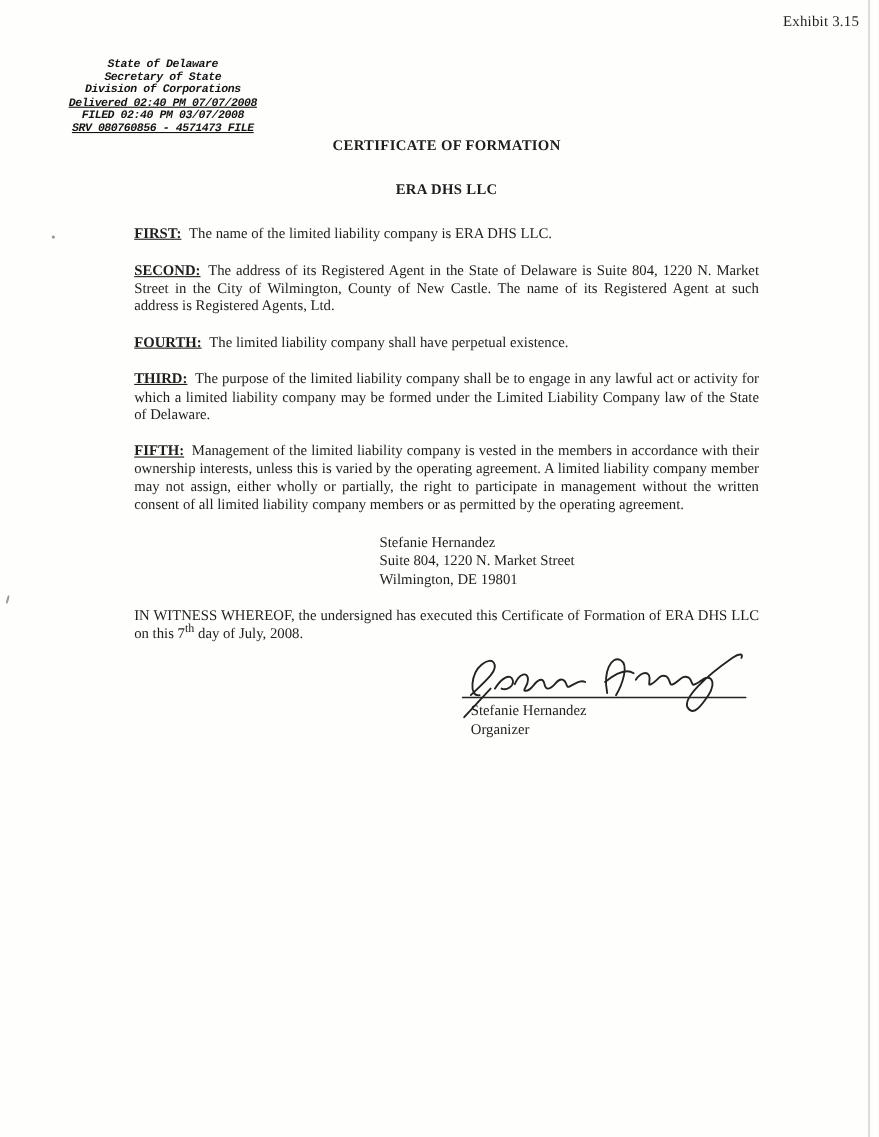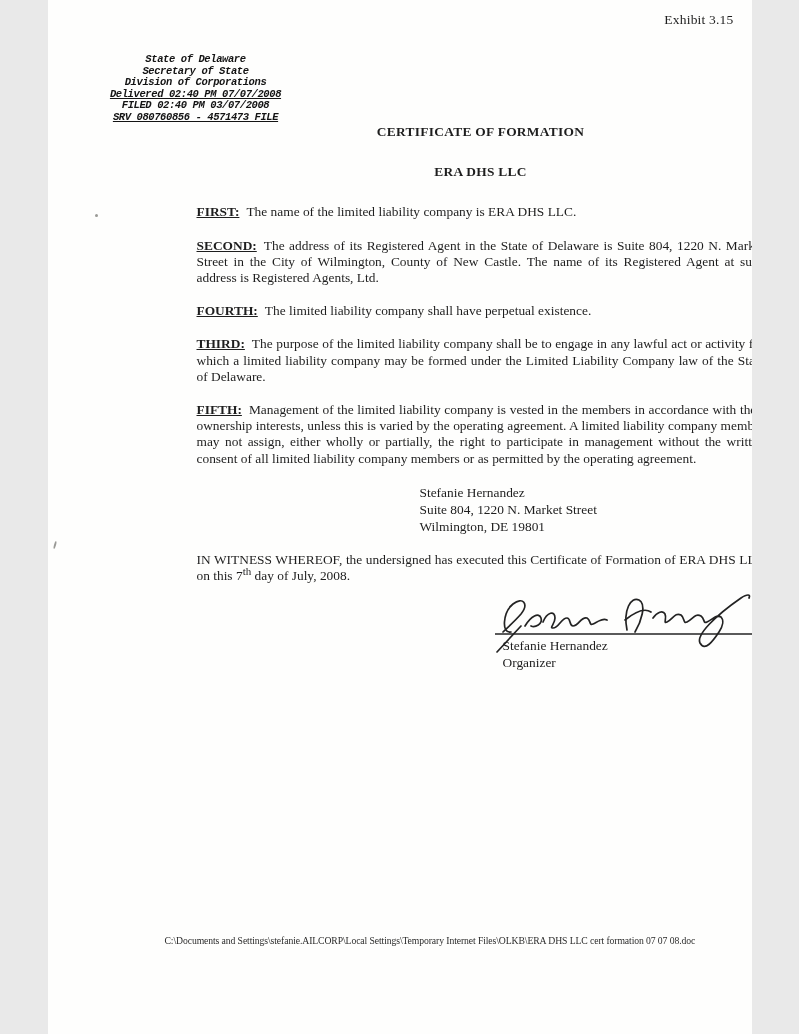--- a/index.html
+++ b/index.html
@@ -1,18 +1,18 @@
 <!DOCTYPE html>
 <html><head>
 <meta charset="utf-8">
 <style>
   html,body { margin:0; padding:0; background:#e9e9e9; }
   .page {
     position:relative;
-    width:704px; height:1034px;
+    width:799px; height:1034px;
     margin:0 auto;
     background:#fefefd;
     font-family:"Liberation Serif","DejaVu Serif",serif;
     color:#1e1e1e;
     overflow:hidden;
   }
   .exhibit {
     position:absolute; top:12px; right:18px;
     font-size:13.5px; letter-spacing:0.2px;
   }
@@ -22,21 +22,21 @@
     font-family:Liberation Mono, monospace;
     font-style:italic; font-weight:bold;
     font-size:10.5px; line-height:11.6px;
     letter-spacing:-0.4px;
     color:#141414;
     white-space:nowrap;
   }
   .stamp .u { text-decoration:underline; }
   .body {
     position:absolute; left:122px; top:124px; width:568px;
-    font-size:13.4px; line-height:16.2px;margin-left:27px;
+    font-size:13.4px; line-height:16.2px;
   }
   .title-line { text-align:center; font-weight:bold; margin:0 0 24px 0; letter-spacing:0.3px; }
   p.article { text-align:justify; margin:0 0 17px 0; }
   .lbl { font-weight:bold; text-decoration:underline; padding-right:7px; }
   .addr { margin:0 0 17px 223px; line-height:17px; }
   .addr div { margin:0; }
   .witness { text-align:justify; margin:0 0 6px 0; }
   .witness .lead { font-weight:normal; }
   sup { font-size:11px; vertical-align:super; line-height:0;font-family:Liberation Serif, serif; }
   .sig-block { position:relative; margin-left:300px; height:92px; }
@@ -105,19 +105,18 @@
           <path d="M158,30 C162,24 168,22 170,26 C172,30 168,36 172,34 C178,31 180,24 186,27 C190,30 188,36 192,34 C198,31 200,25 206,28 C210,31 208,36 212,34 C218,31 222,26 226,29 C229,32 228,38 224,44 C218,53 210,64 205,55 C201,47 220,28 246,10 C252,6 256,6 254,10"></path>
           <path d="M0,46 L258,46" stroke-width="1.4"></path>
         </g>
       </svg>
       <div class="sig-name">Stefanie Hernandez</div>
       <div class="sig-role">Organizer</div>
     </div>
 
   </div>
 
-  <div class="footer">C:\Documents and Settings\stefanie.AILCORP\Local Settings\Temporary Internet Files\OLKB\ERA DHS LLC cert formation 07 07 08.doc</div>
 
   <div class="scan-line-right"></div>
   <div class="speck speck-1"></div>
   <div class="speck speck-2"></div>
 
 </div>
 
 </body></html>

